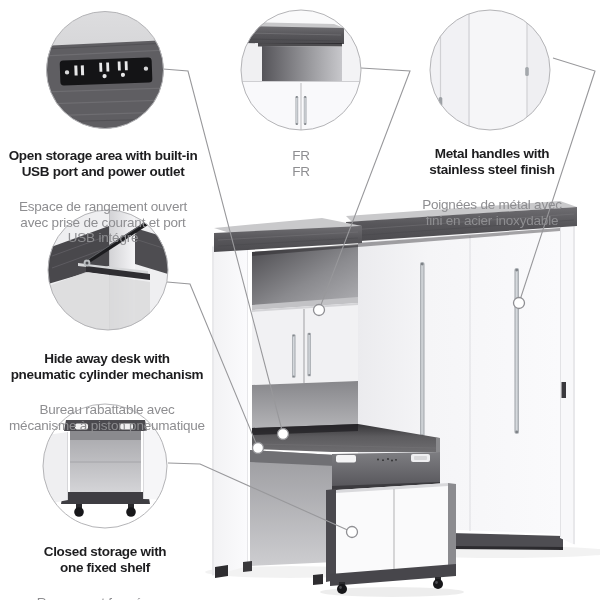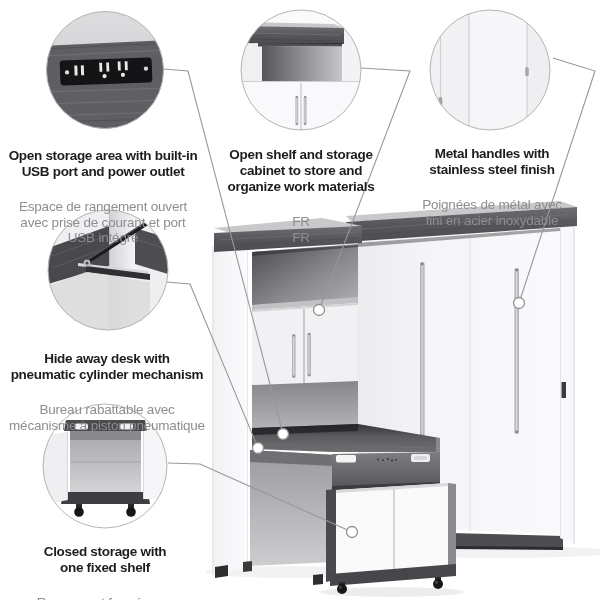--- a/index.html
+++ b/index.html
@@ -355,23 +355,20 @@
 
   <div class="callout-text" style="left:103px; top:130px;">
     <p class="callout-title">Open storage area with built-in
 USB port and power outlet</p>
     <p class="callout-sub">Espace de rangement ouvert
 avec prise de courant et port
 USB intégré</p>
   </div>
 
   <div class="callout-text" style="left:301px; top:129px;">
-    <p class="callout-title">Open shelf and storage
-cabinet to store and
-organize work materials</p>
     <p class="callout-sub">FR
 FR</p>
   </div>
 
   <div class="callout-text" style="left:492px; top:128px;">
     <p class="callout-title">Metal handles with
 stainless steel finish</p>
     <p class="callout-sub">Poignées de métal avec
 fini en acier inoxydable</p>
   </div>

